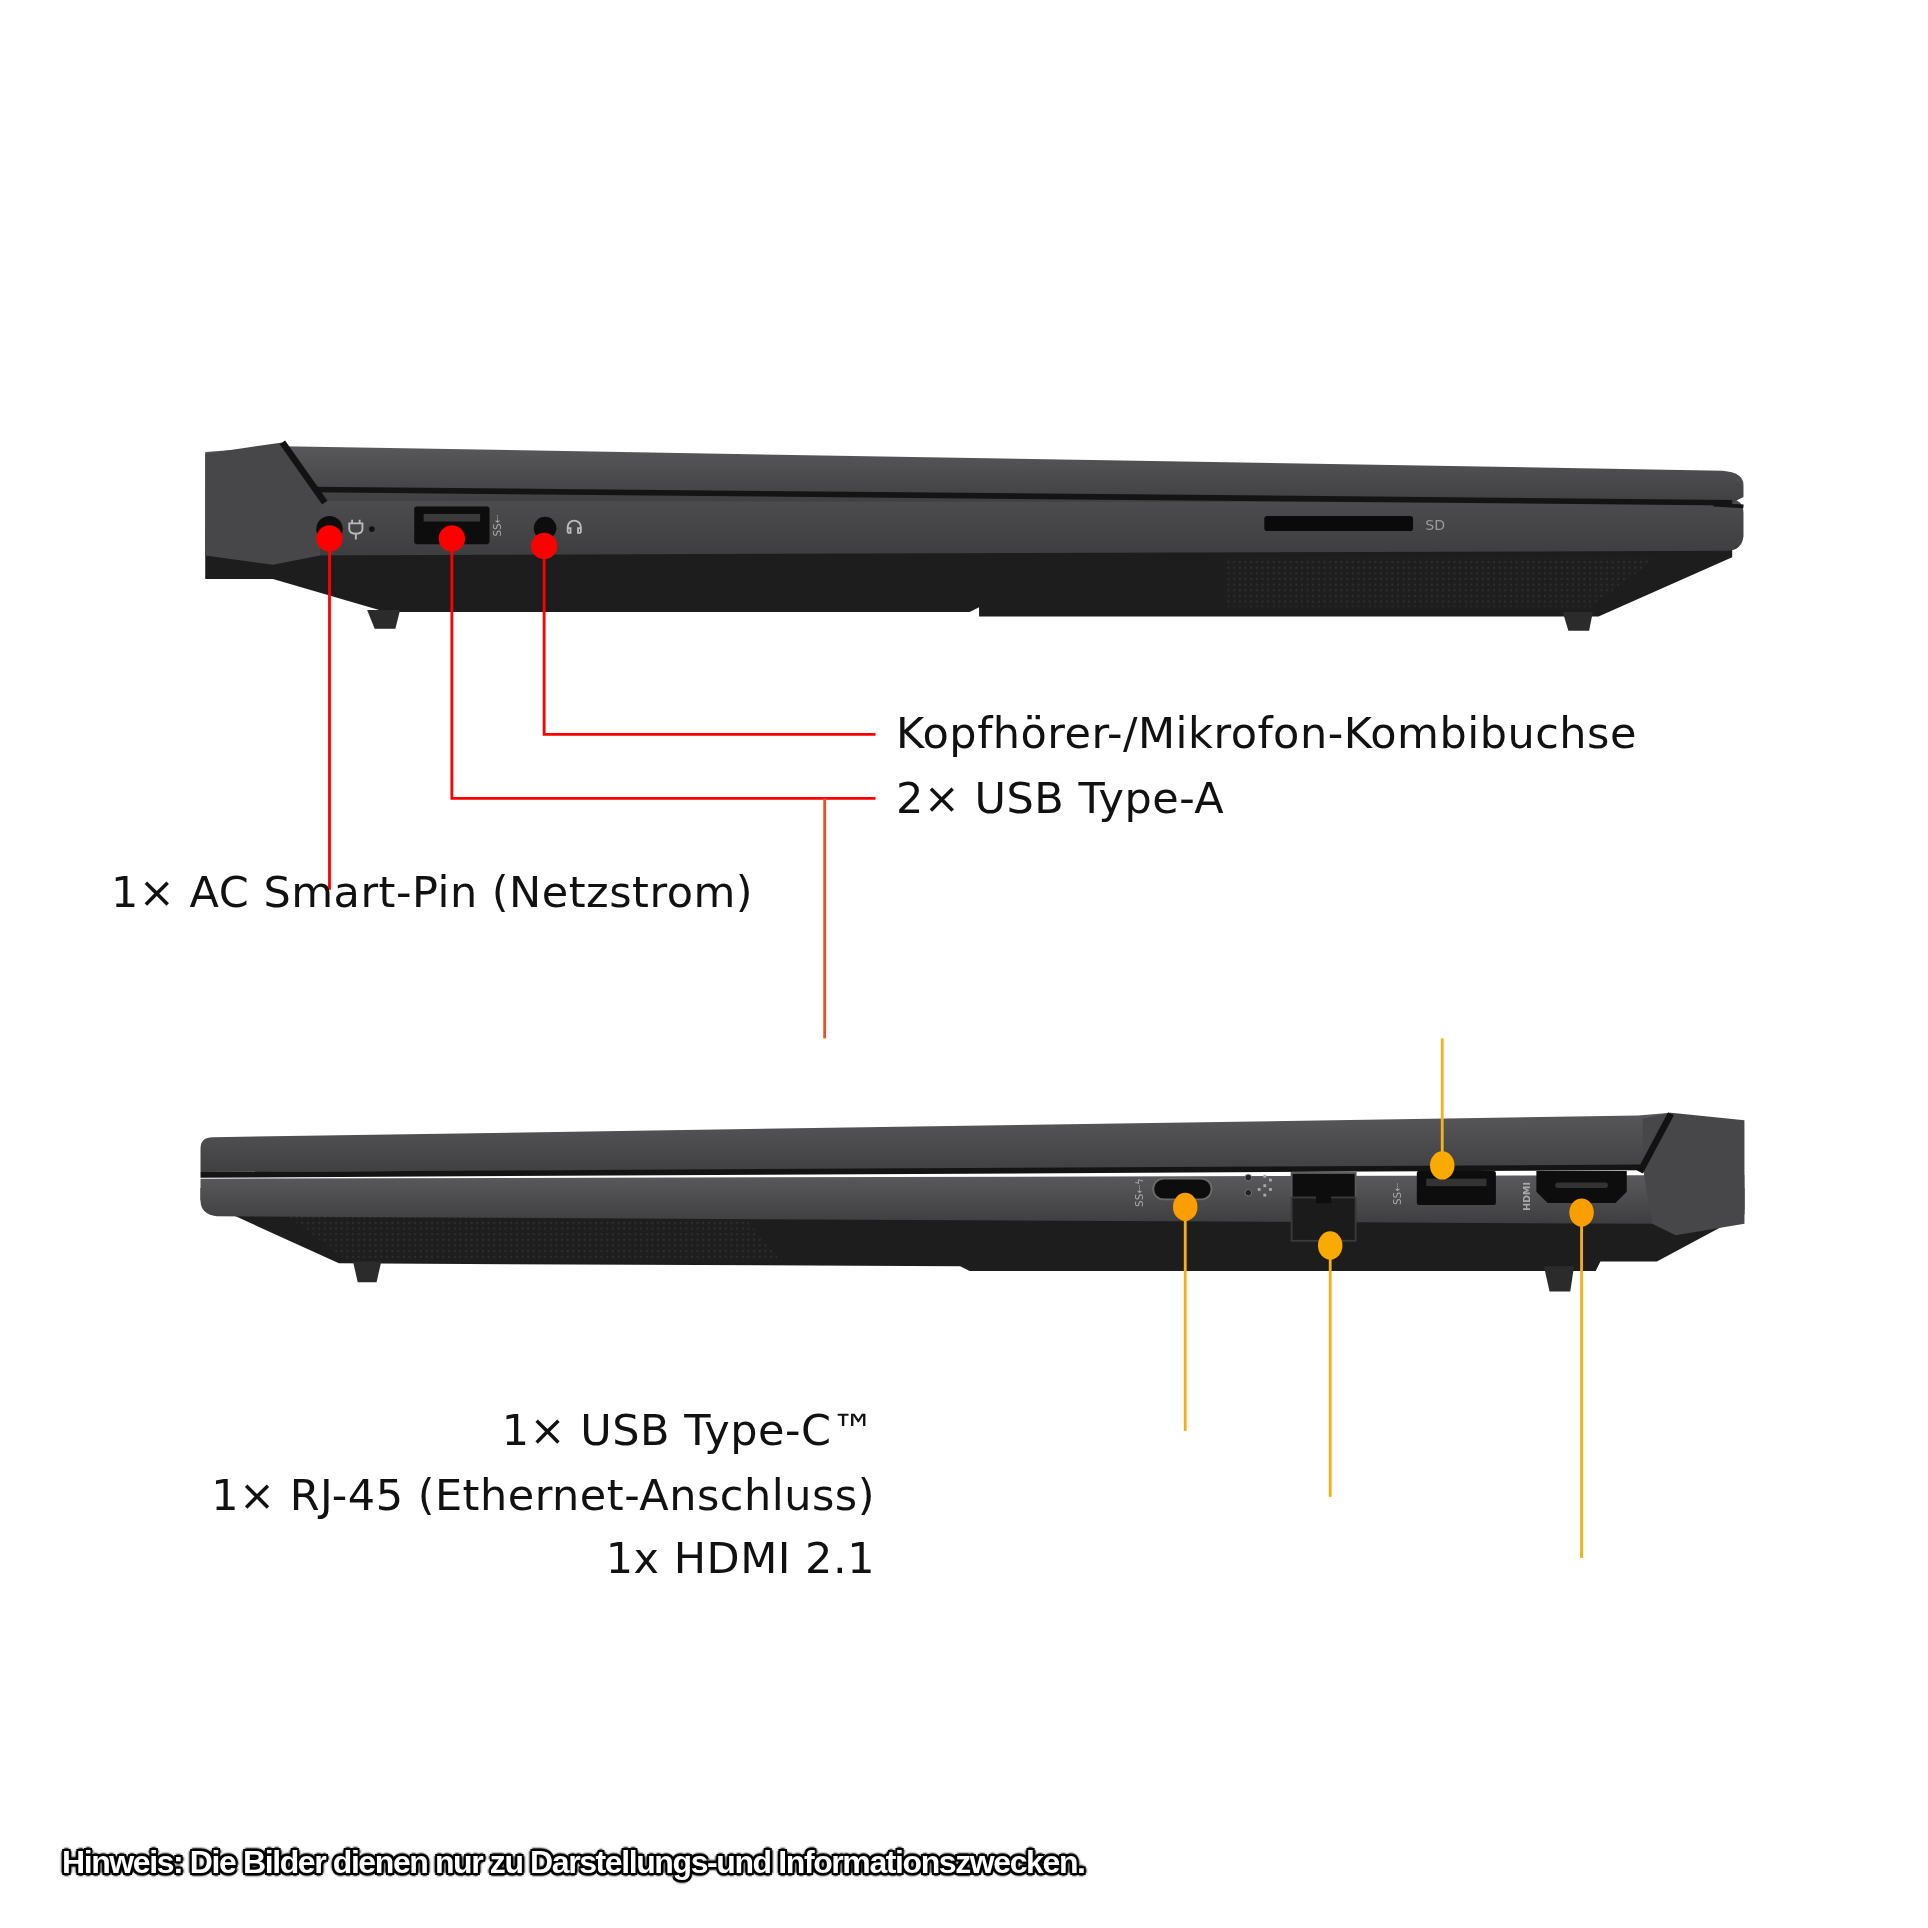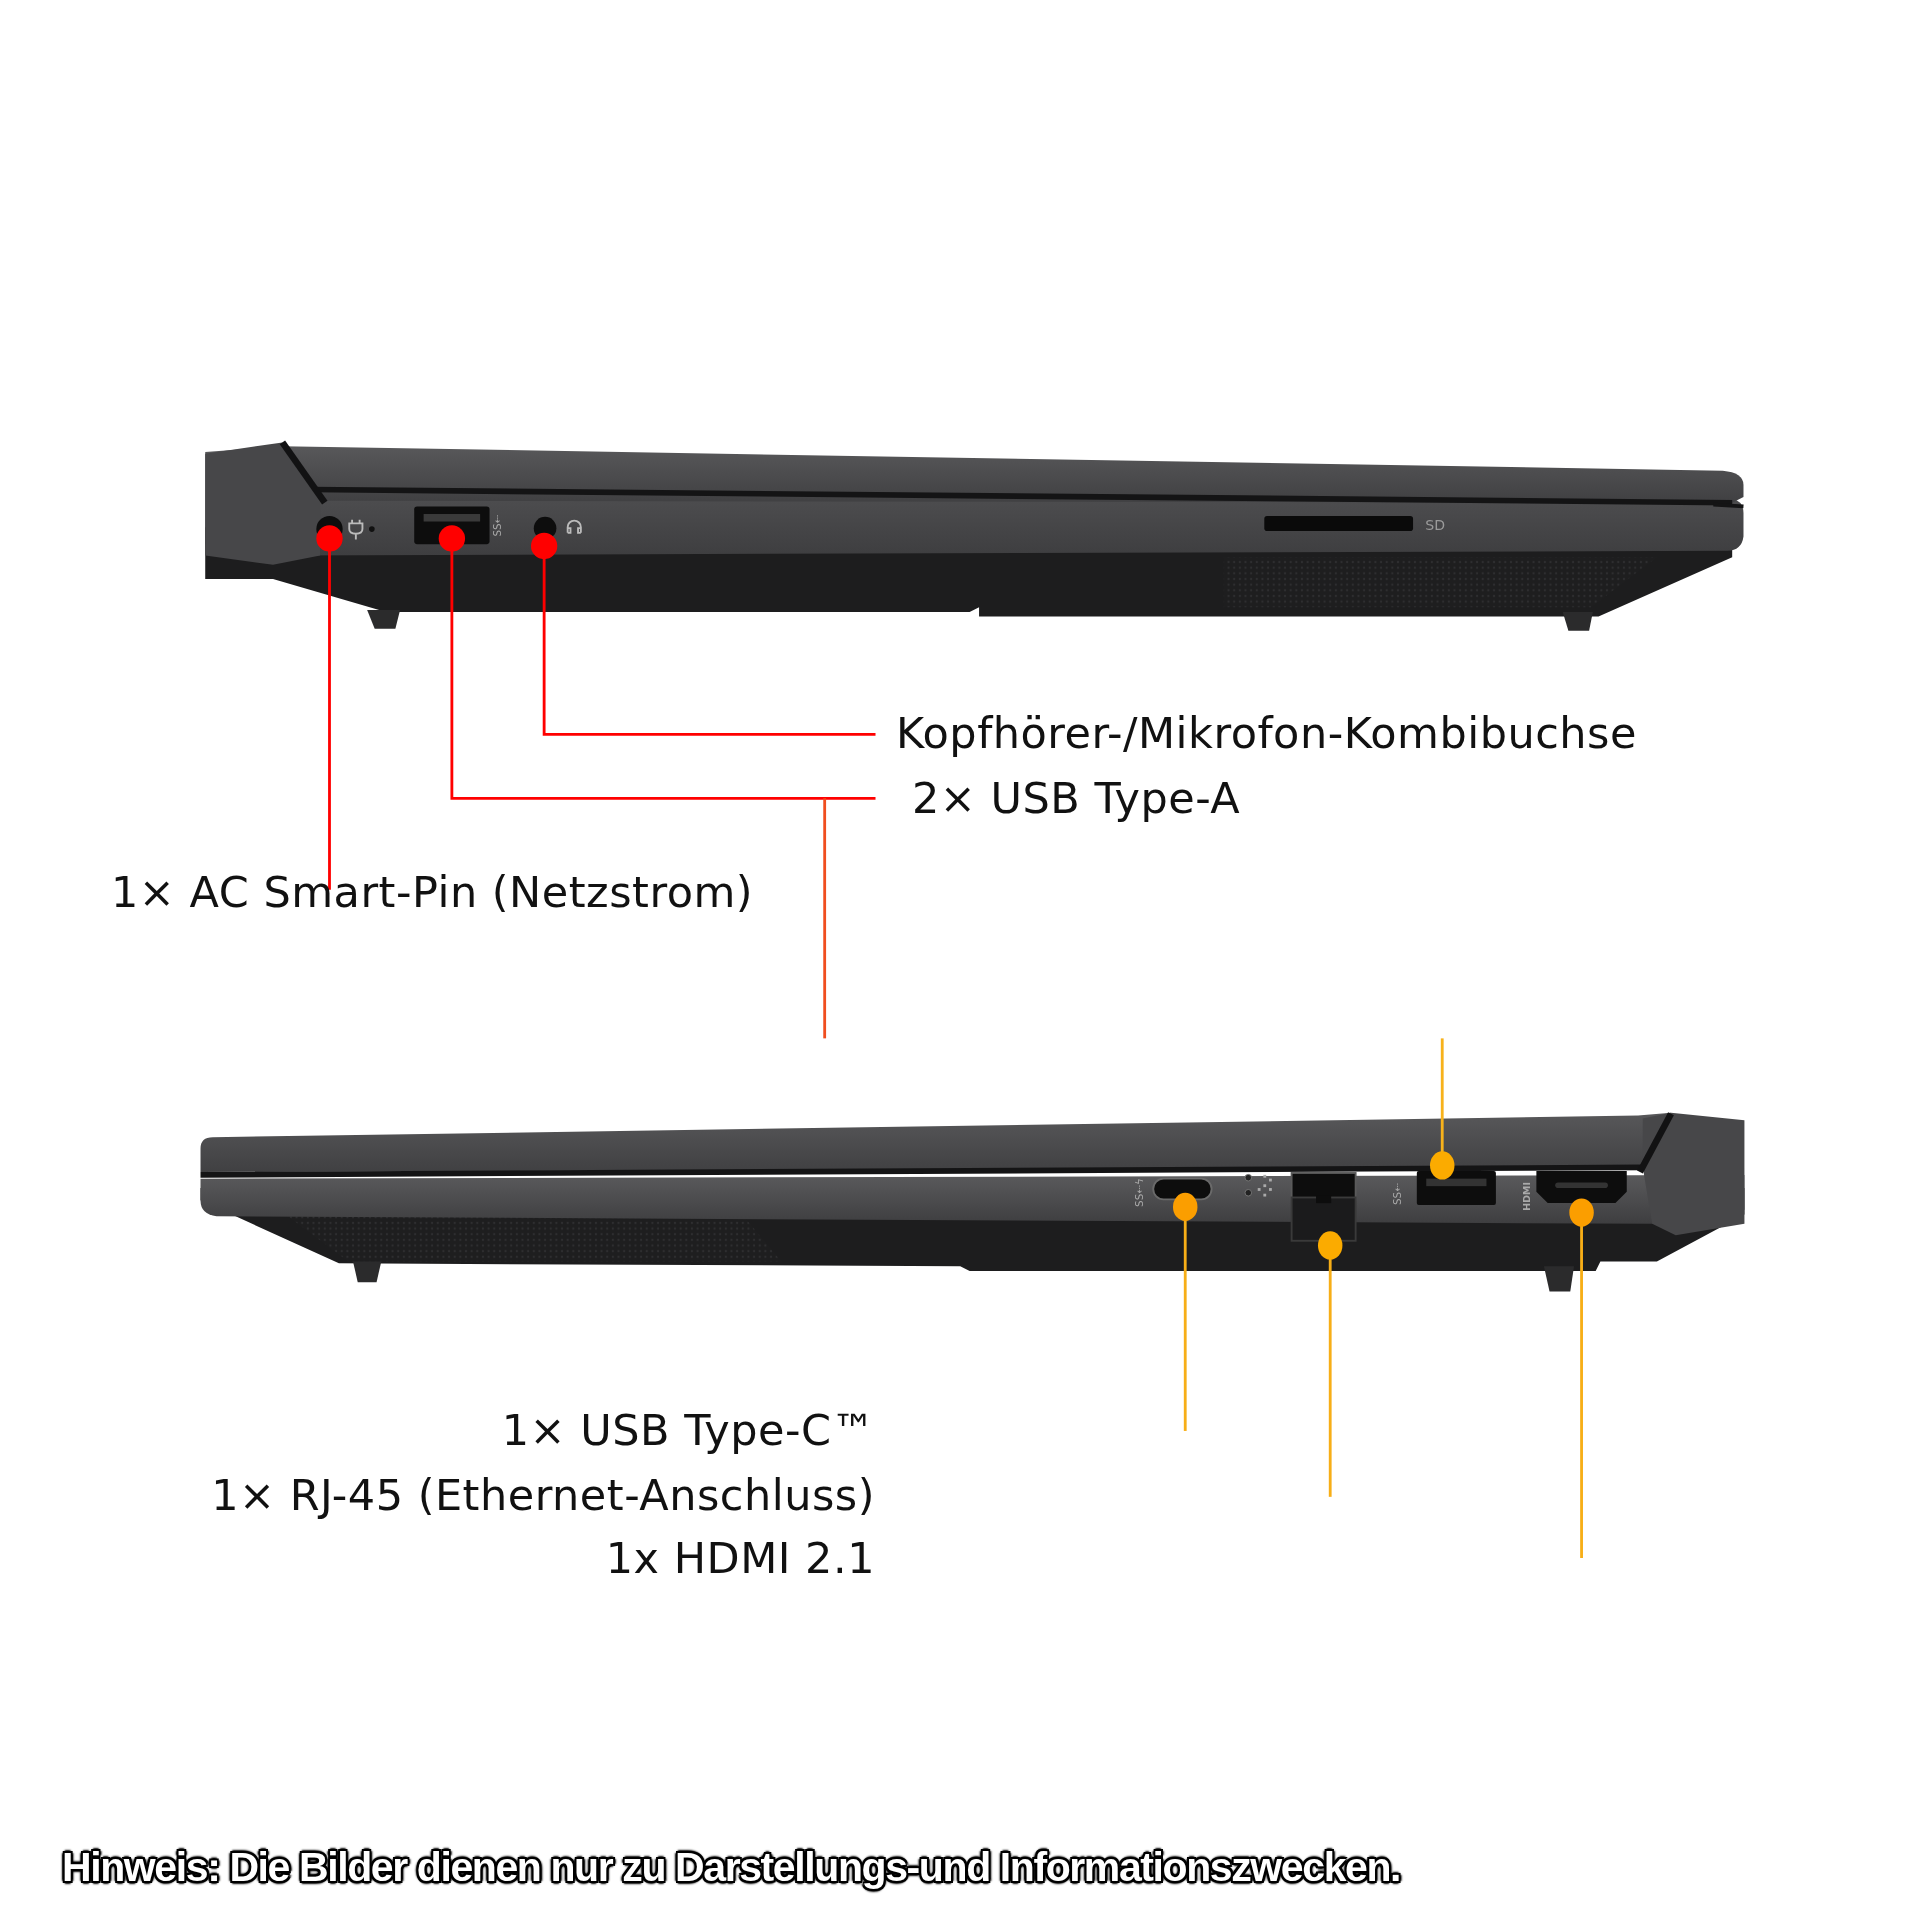--- a/index.html
+++ b/index.html
@@ -3,21 +3,21 @@
 <meta charset="utf-8">
 <style>
   html, body { margin:0; padding:0; }
   body { width:1928px; height:1928px; background:#ffffff; position:relative; overflow:hidden;
          font-family:"DejaVu Sans", sans-serif; }
   .label { position:absolute; font-family:"DejaVu Sans", sans-serif; font-size:43px; color:#111;
            white-space:nowrap; line-height:1; letter-spacing:0.5px; }
   .label.right { text-align:left; }
   svg.layer { position:absolute; left:0; top:0; }
   .note { position:absolute; left:62px; top:1844px; font-family:"Liberation Sans", sans-serif;
-          font-weight:bold; font-size:41px; color:#ffffff; letter-spacing:-1.4px; white-space:nowrap;
+          font-weight:bold; font-size:32px; color:#ffffff; letter-spacing:-1.4px; white-space:nowrap;
           text-shadow: -1.9px -1.9px 0 #000, 1.9px -1.9px 0 #000, -1.9px 1.9px 0 #000, 1.9px 1.9px 0 #000,
                        0 2.8px 1.9px #000, 2.8px 0 1.9px #000, -2.8px 0 1.9px #000, 0 -2.8px 1.9px #000; }
 </style>
 </head>
 <body>
 
 <svg class="layer" width="1928" height="1928" viewBox="0 0 2048 2048">
   <defs>
     <linearGradient id="lidGrad" x1="0" y1="0" x2="0" y2="1">
       <stop offset="0" stop-color="#58585a"></stop>
@@ -162,21 +162,21 @@
   </g>
   <g>
     <ellipse cx="1532" cy="1238" rx="13" ry="15" fill="#fbab00"></ellipse>
     <ellipse cx="1259" cy="1282" rx="13" ry="15" fill="#fb9e00"></ellipse>
     <ellipse cx="1413" cy="1323" rx="13" ry="15" fill="#fbab00"></ellipse>
     <ellipse cx="1680" cy="1288" rx="13" ry="15" fill="#fb9e00"></ellipse>
   </g>
 </svg>
 
 <div class="label" style="left:896px; top:712px;">Kopfhörer-/Mikrofon-Kombibuchse</div>
-<div class="label" style="left:896px; top:777px;margin-left:16px;">2× USB Type-A</div>
+<div class="label" style="left:896px; top:777px;">2× USB Type-A</div>
 <div class="label" style="left:111px; top:871px;">1× AC Smart-Pin (Netzstrom)</div>
 
 <div class="label right" style="right:1053px; top:1409px;">1× USB Type-C™</div>
 <div class="label right" style="right:1053px; top:1474px;">1× RJ-45 (Ethernet-Anschluss)</div>
 <div class="label right" style="right:1053px; top:1537px;">1x HDMI 2.1</div>
 
 <div class="note">Hinweis: Die Bilder dienen nur zu Darstellungs-und Informationszwecken.</div>
 
 
 </body></html>

